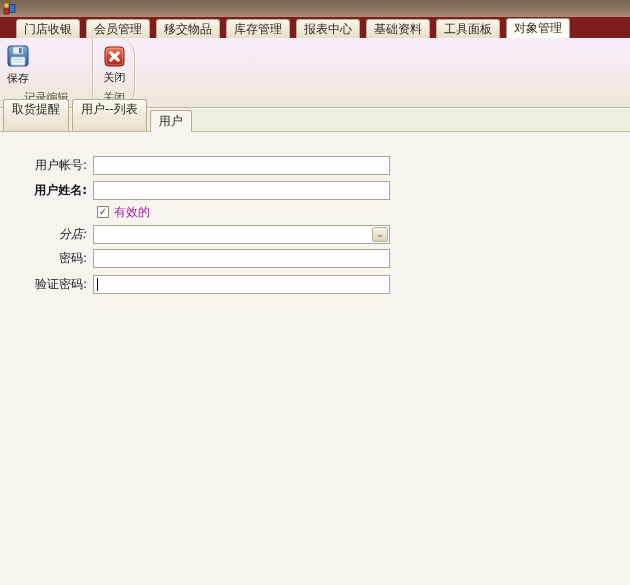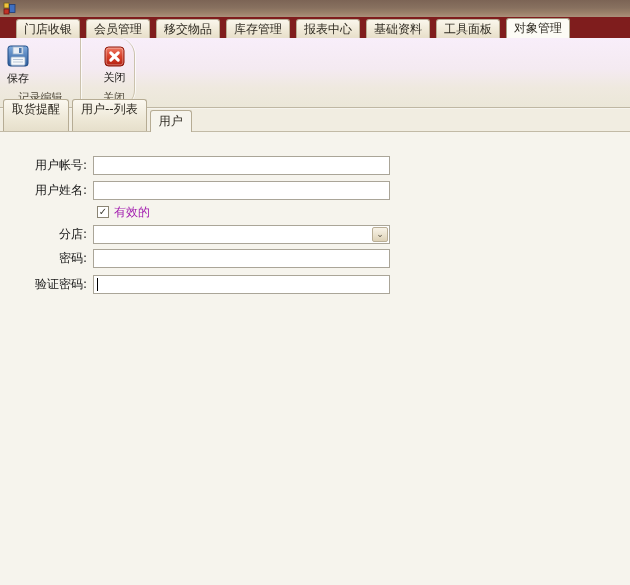--- a/index.html
+++ b/index.html
@@ -47,21 +47,21 @@
   
   .ribbon {
     position:absolute; top:38px; left:0; right:0; height:70px;
     background:linear-gradient(180deg,#f8eefa 0%,#f4eaf1 45%,#efe9df 72%,#ebe7d8 100%);
     border-bottom:1px solid #bfb7a3;
   }
   .rgroup {
     position:absolute; top:0; bottom:0;
     border-right:1px solid #cbc2ad; box-shadow:1px 0 0 rgba(255,255,255,0.7);
   }
-  .rgroup.g-edit { left:1px; width:80px; }
+  .rgroup.g-edit { left:1px; width:92px; }
   .rgroup.g-close { left:94px; width:41px;border-radius:17px; }
   .rgroup-caption {
     position:absolute; bottom:2px; left:0; right:0; text-align:center;
     font-size:11px; color:#4f4839; white-space:nowrap;
   }
   .rbtn {
     position:absolute; top:3px; display:flex; flex-direction:column;
     align-items:center; cursor:default; border:1px solid transparent;
     border-radius:3px; padding-top:2px;
   }
@@ -96,22 +96,22 @@
   .flabel {
     position:absolute; left:0; width:87px; text-align:right;
     line-height:19px; color:#161616; white-space:nowrap;
   }
   .finput {
     position:absolute; left:93px; width:297px; height:19px;
     border:1px solid #aaa598; background:#fff;
     font-family:inherit; font-size:12px; padding:0 3px; color:#111;
   }
   .lbl-account { top:24px; }  .in-account { top:24px; }
-  .lbl-name    { top:49px; }  .in-name    { top:49px; }
-  .lbl-branch  { top:93px; }
+  .lbl-name    { top:49px;font-weight:bold; }  .in-name    { top:49px; }
+  .lbl-branch  { top:93px;font-style:italic; }
   .lbl-pass    { top:117px; } .in-pass    { top:117px; }
   .lbl-confirm { top:143px; } .in-confirm { top:143px; }
 
   .checkbox-row { position:absolute; left:97px; top:73px; height:14px; display:flex; align-items:center; }
   .checkbox {
     width:12px; height:12px; background:#fff; border:1px solid #8b8574;
     display:inline-flex; align-items:center; justify-content:center;
     font-size:10px; line-height:10px; color:#3c3a30; cursor:default;
   }
   .checkbox-label { margin-left:5px; color:#a21caf; line-height:13px; }

